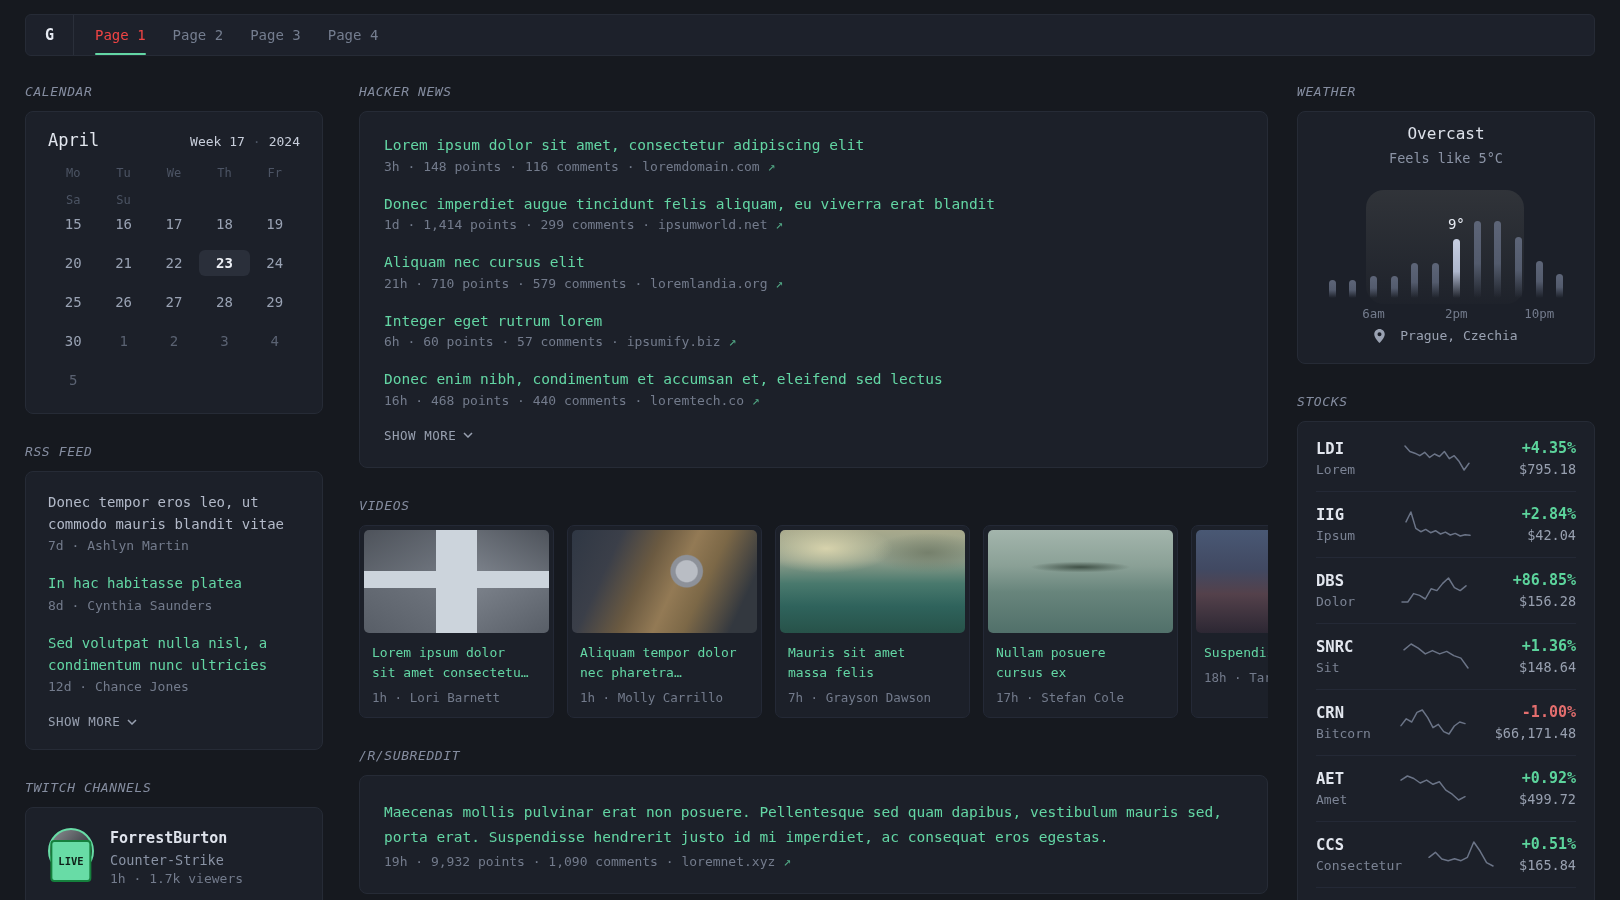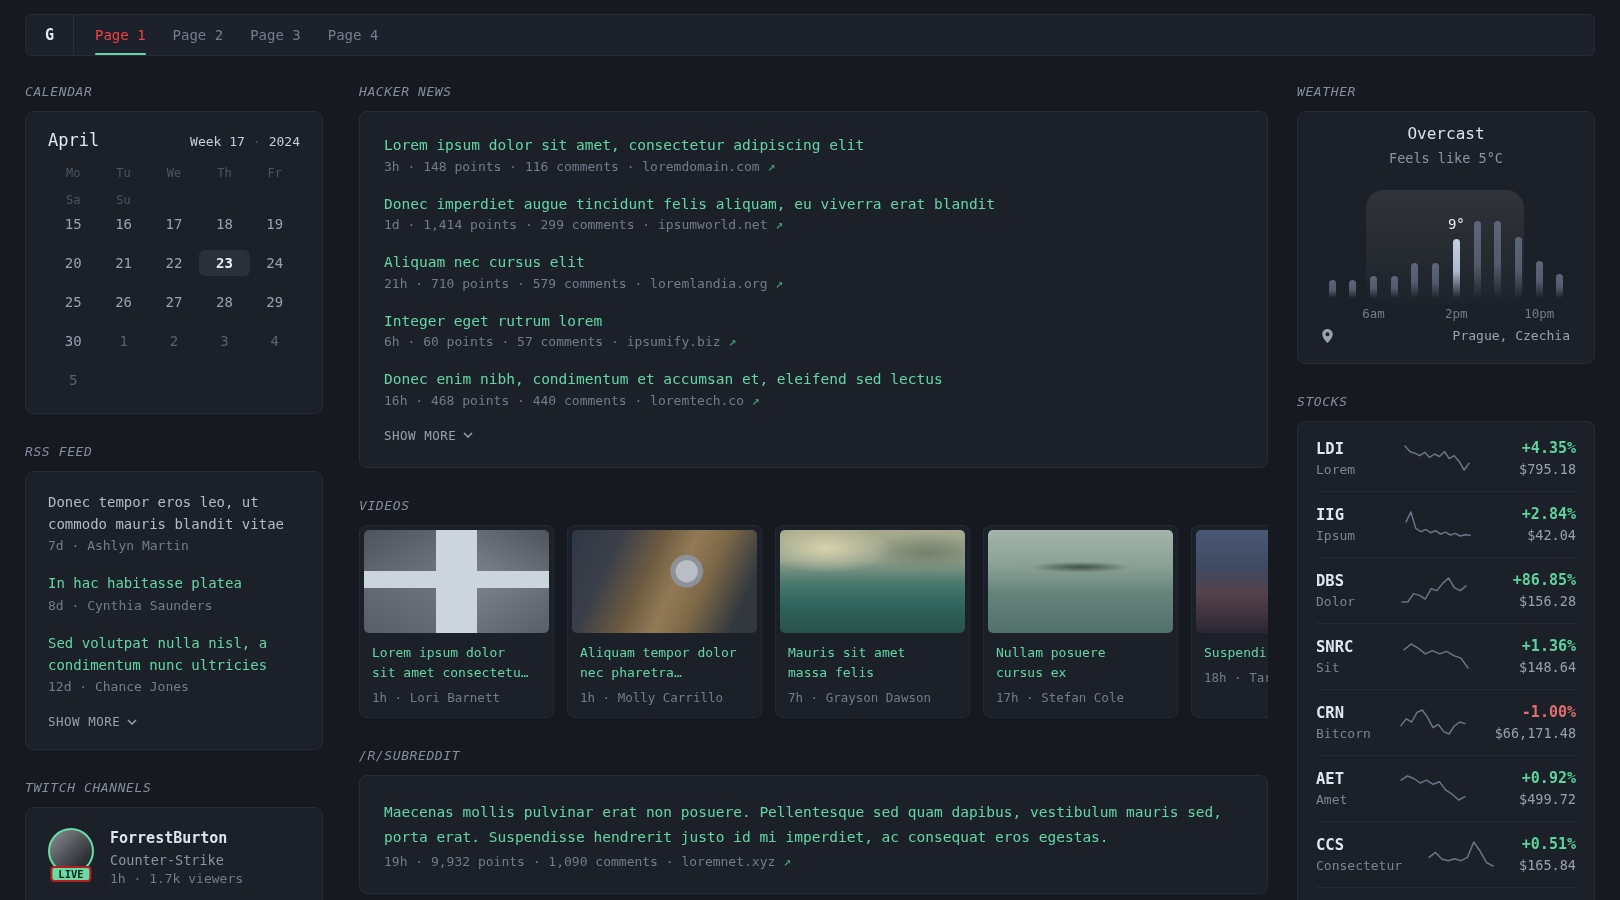--- a/index.html
+++ b/index.html
@@ -92,21 +92,21 @@
   .channel { display:flex; gap:16px; cursor:pointer; }
   .channel + .channel { margin-top:22px; }
   .av-wrap { position:relative; flex:0 0 46px; height:46px; }
   .avatar {
     width:46px; height:46px; border-radius:50%; border:2px solid #3b4251;
   }
   .av-wrap.ring-live .avatar { border-color:var(--live); }
   .live-badge {
     display:none; position:absolute; left:50%; transform:translateX(-50%); bottom:-8px;
     background:var(--live); color:#0e2018; font-size:10.5px; font-weight:bold;
-    padding:0 6px; border-radius:4px; border:2px solid #b91c1c;
+    padding:13px 6px; border-radius:4px; border:2px solid #15803d;
   }
   .live-badge.show { display:inline-block; }
   .avatar-forrest { background:linear-gradient(135deg,#8d9094 0%,#5a5d62 40%,#303338 75%,#1f2226 100%); }
   .avatar-trisha  { background:linear-gradient(160deg,#d6d0c4 0%,#b9b2a4 35%,#55604f 60%,#2a3128 100%); }
   .avatar-kendall { background:linear-gradient(150deg,#e3d9cb 0%,#c4a98d 40%,#8a9279 70%,#5a6355 100%); }
   .ch-name { color:#dfe3ec; font-size:15px; font-weight:bold; line-height:1.35; }
   .ch-game { color:#8a93a5; font-size:13.5px; margin-top:3px; }
   .ch-meta { color:#737b8c; font-size:13px; margin-top:3px; }
 
   
@@ -172,21 +172,21 @@
   }
   .wx-col.current .wx-bar { background:linear-gradient(180deg,#c7cfe2 0%,#aeb7cd 55%,rgba(174,183,205,0) 100%); }
   .wx-temp {
     position:absolute; bottom:calc(var(--h)*1% + 7px); left:50%; transform:translateX(-50%);
     color:#e8ecf4; font-size:14px; white-space:nowrap; z-index:2;
   }
   .wx-tick {
     position:absolute; top:calc(100% + 8px); left:50%; transform:translateX(-50%);
     color:#737b8c; font-size:12.5px; white-space:nowrap;
   }
-  .wx-loc { color:#9aa2b2; font-size:13px; display:flex; align-items:center; justify-content:space-between; gap:15px; margin-top:14px; }
+  .wx-loc { color:#9aa2b2; font-size:13px; display:flex; align-items:center; justify-content:center; gap:15px; margin-top:14px; }
   .pin { width:11px; height:14px; }
 
   
   .stocks { padding:4px 18px; }
   .stock-row { display:flex; align-items:center; padding:13px 0 14px 0; cursor:pointer; }
   .stock-row + .stock-row { border-top:1px solid #242936; }
   .st-info { flex:1 1 auto; min-width:0; }
   .st-ticker { color:#e2e6ee; font-size:15.5px; font-weight:bold; }
   .st-name { color:#7b8394; font-size:13px; margin-top:4px; }
   .st-spark { flex:0 0 66px; height:30px; margin:0 10px; }

